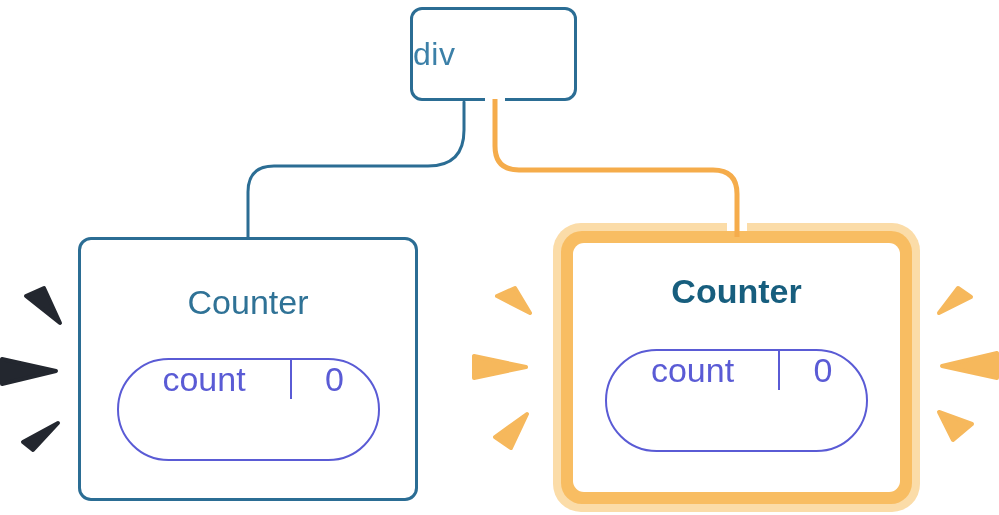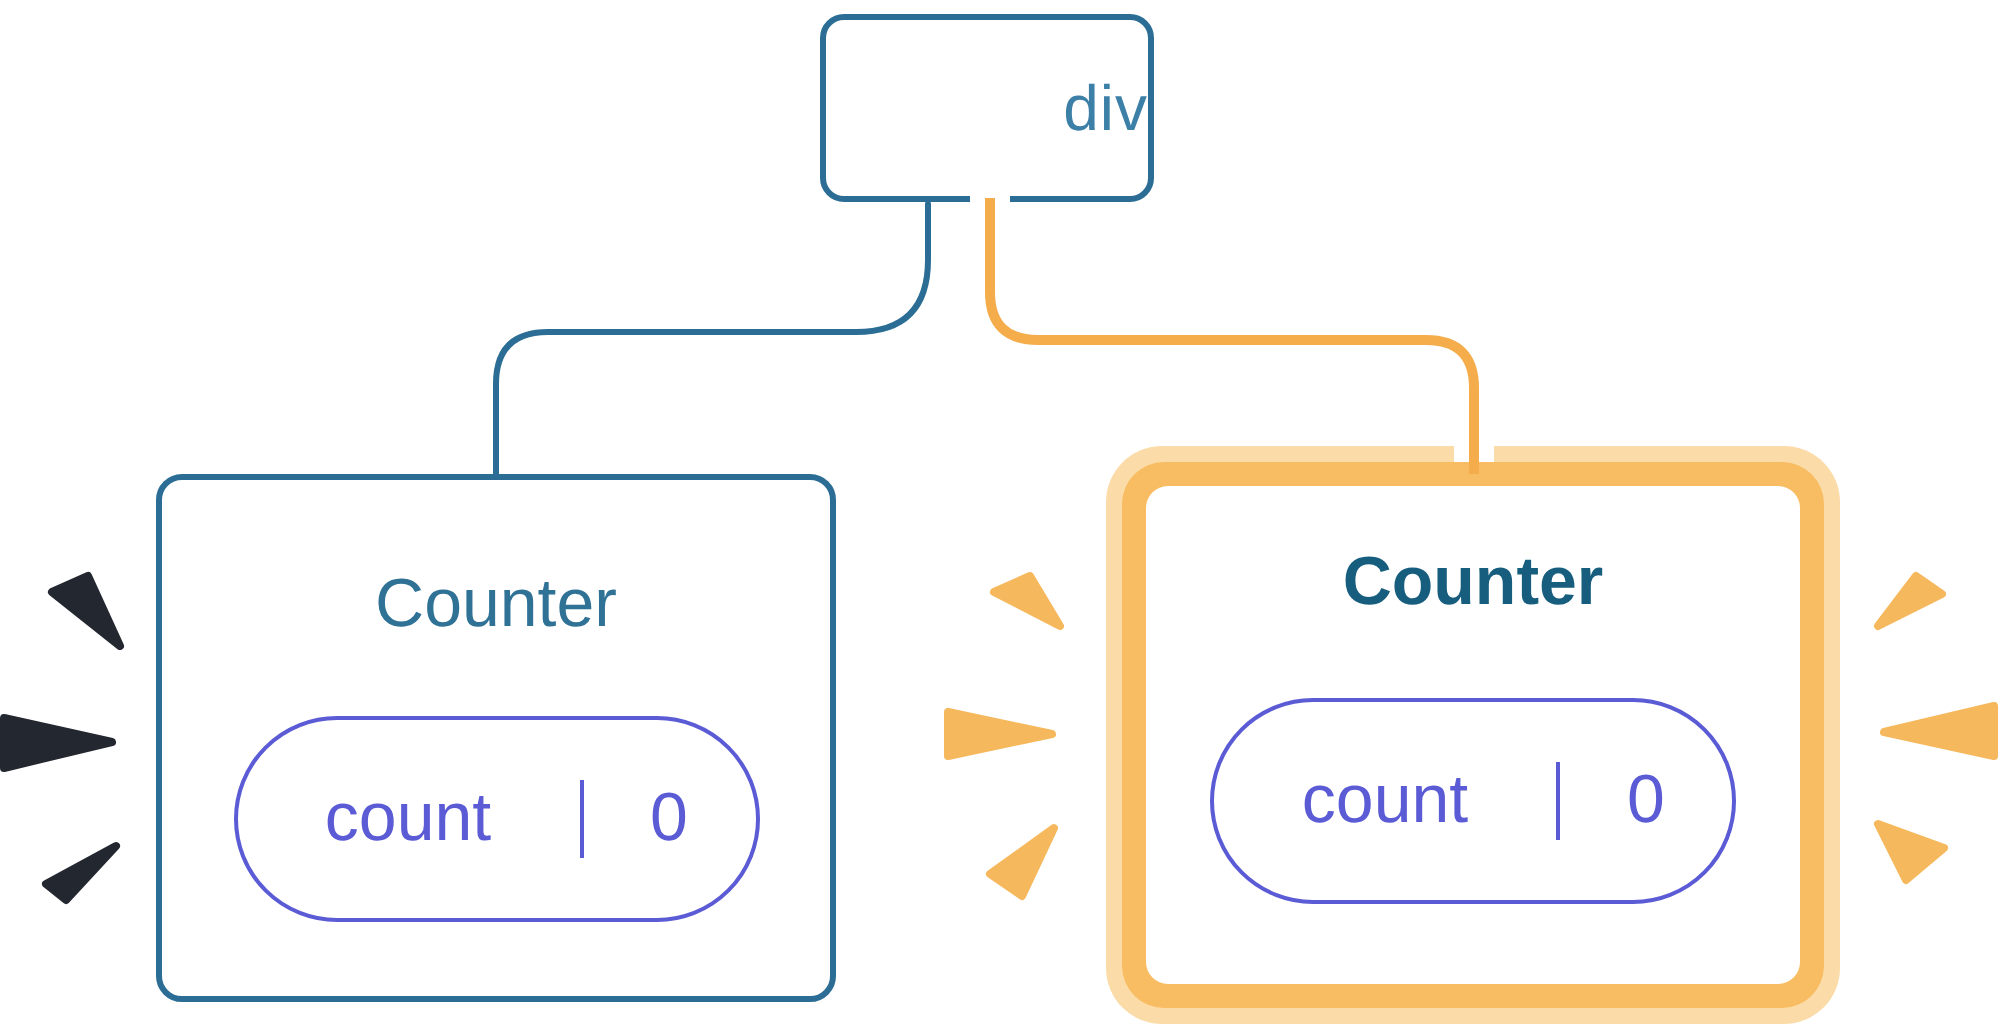--- a/index.html
+++ b/index.html
@@ -6,21 +6,21 @@
   .canvas{
     position:relative;width:999px;height:515px;background:#ffffff;
     font-family:"Liberation Sans",sans-serif;overflow:hidden;
   }
   .node{position:absolute;background:#fff;box-sizing:border-box;}
 
   
   .root-node{
     left:410px;top:7px;width:167px;height:94px;
     border:3px solid #2B6D94;border-radius:12px;
-    display:flex;align-items:center;justify-content:flex-end;
+    display:flex;align-items:center;justify-content:flex-start;
   }
   .root-label{font-size:32px;color:#3C80A8;letter-spacing:.5px;}
 
   
   .card-left{
     left:78px;top:237px;width:340px;height:264px;
     border:3px solid #2B6D94;border-radius:13px;
     display:flex;flex-direction:column;align-items:center;
   }
   .card-left .card-title{
@@ -41,21 +41,21 @@
     display:flex;flex-direction:column;align-items:center;box-sizing:border-box;
   }
   .card-right-inner .card-title{
     margin-top:26px;font-size:34px;font-weight:700;color:#175E7E;line-height:44px;
   }
 
   
   .pill{
     display:flex;width:263px;height:103px;box-sizing:border-box;
     border:2px solid #5A5BD5;border-radius:52px;background:#fff;
-    color:#5A5BD5;font-size:34px;align-items:center;
+    color:#5A5BD5;font-size:34px;align-items:flex-start;
   }
   .card-left .pill{margin-top:34px;}
   .card-right-inner .pill{margin-top:36px;}
   .pill-key{
     width:171px;display:flex;align-items:center;justify-content:center;
   }
   .pill-val{
     flex:1;border-left:2px solid #5A5BD5;
     display:flex;align-items:center;justify-content:center;
   }

